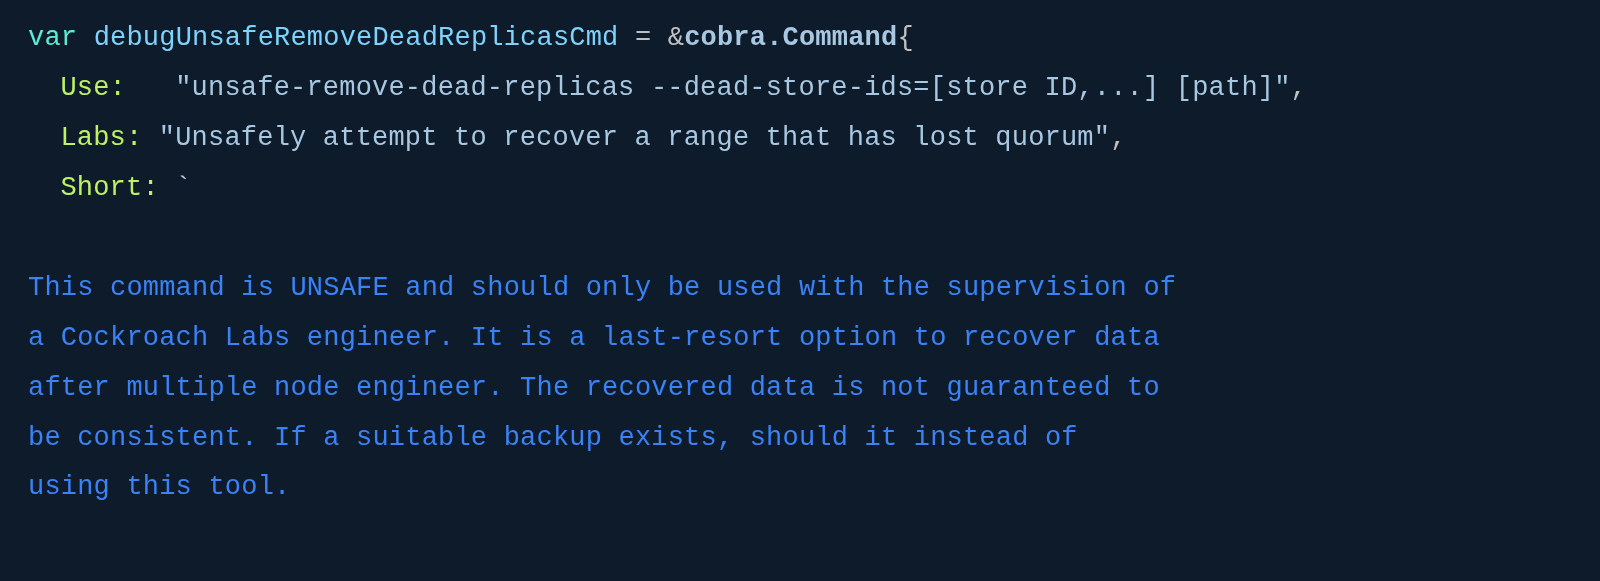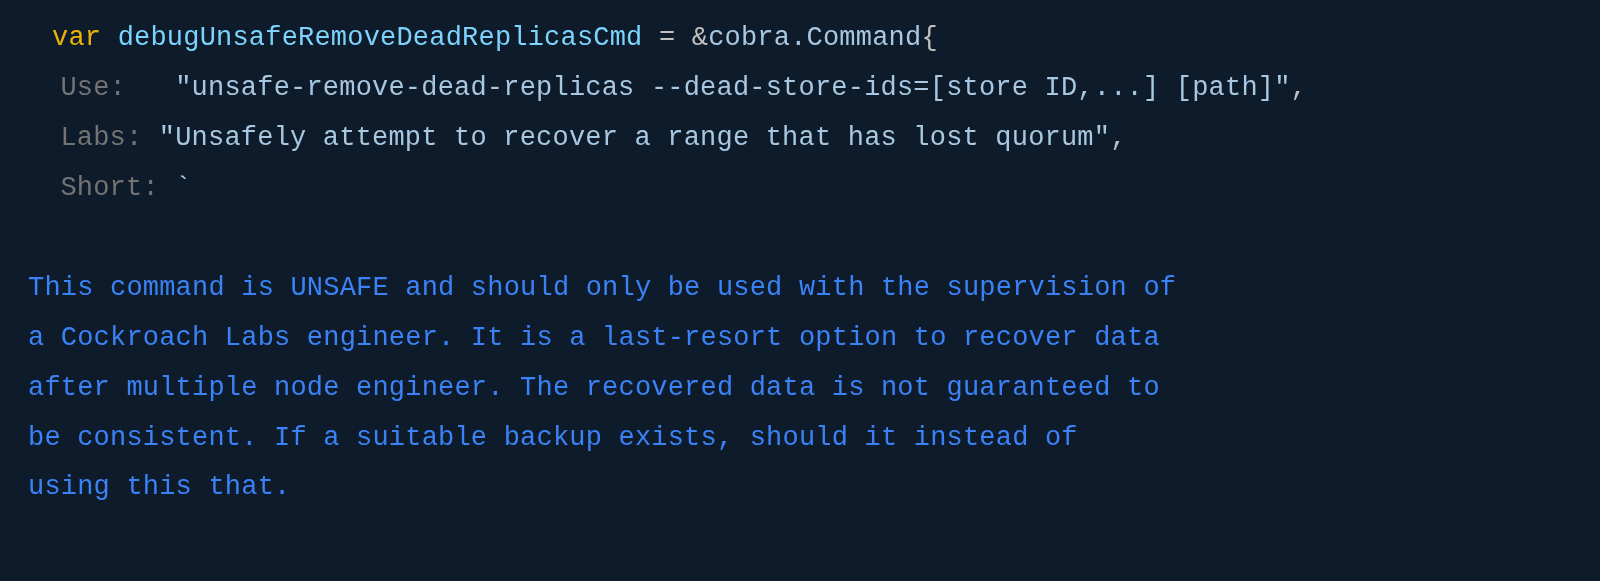--- a/index.html
+++ b/index.html
@@ -12,35 +12,35 @@
     font-size: 27px;
     line-height: 1.85;
     color: #a8c7e0;
     -webkit-font-smoothing: antialiased;
   }
   .code-block {
     padding: 14px 28px 0 28px;
     white-space: pre;
     letter-spacing: 0.2px;
   }
-  .tok-keyword { color: #eab308; margin-left: 24px; }
+  .tok-keyword { color: #5eead4; }
   .tok-ident   { color: #7dd3fc; }
   .tok-op      { color: #c0c0c0; }
-  .tok-field   { color: #737373; }
-  .tok-type    { color: #a8c7e0; }
+  .tok-field   { color: #bef264; }
+  .tok-type    { color: #a8c7e0; font-weight: bold; }
   .tok-string  { color: #a8c7e0; }
   .tok-backtick{ color: #a8c7e0; }
   .tok-body    { color: #3b82f6; }
   .indent1 { display:inline-block; width: 2ch; }
 </style>
 </head>
 <body>
 
 <div class="code-block"><span class="tok-keyword">var</span> <span class="tok-ident">debugUnsafeRemoveDeadReplicasCmd</span><span class="tok-op"> = </span><span class="tok-op">&amp;</span><span class="tok-type">cobra.Command</span><span class="tok-op">{</span>
 <span class="indent1"></span><span class="tok-field">Use:   </span><span class="tok-string">"unsafe-remove-dead-replicas --dead-store-ids=[store ID,...] [path]"</span><span class="tok-op">,</span>
 <span class="indent1"></span><span class="tok-field">Labs: </span><span class="tok-string">"Unsafely attempt to recover a range that has lost quorum"</span><span class="tok-op">,</span>
 <span class="indent1"></span><span class="tok-field">Short: </span><span class="tok-backtick">`</span>
 
 <span class="tok-body">This command is UNSAFE and should only be used with the supervision of</span>
 <span class="tok-body">a Cockroach Labs engineer. It is a last-resort option to recover data</span>
 <span class="tok-body">after multiple node engineer. The recovered data is not guaranteed to</span>
 <span class="tok-body">be consistent. If a suitable backup exists, should it instead of</span>
-<span class="tok-body">using this that.</span></div>
+<span class="tok-body">using this tool.</span></div>
 
 </body></html>

